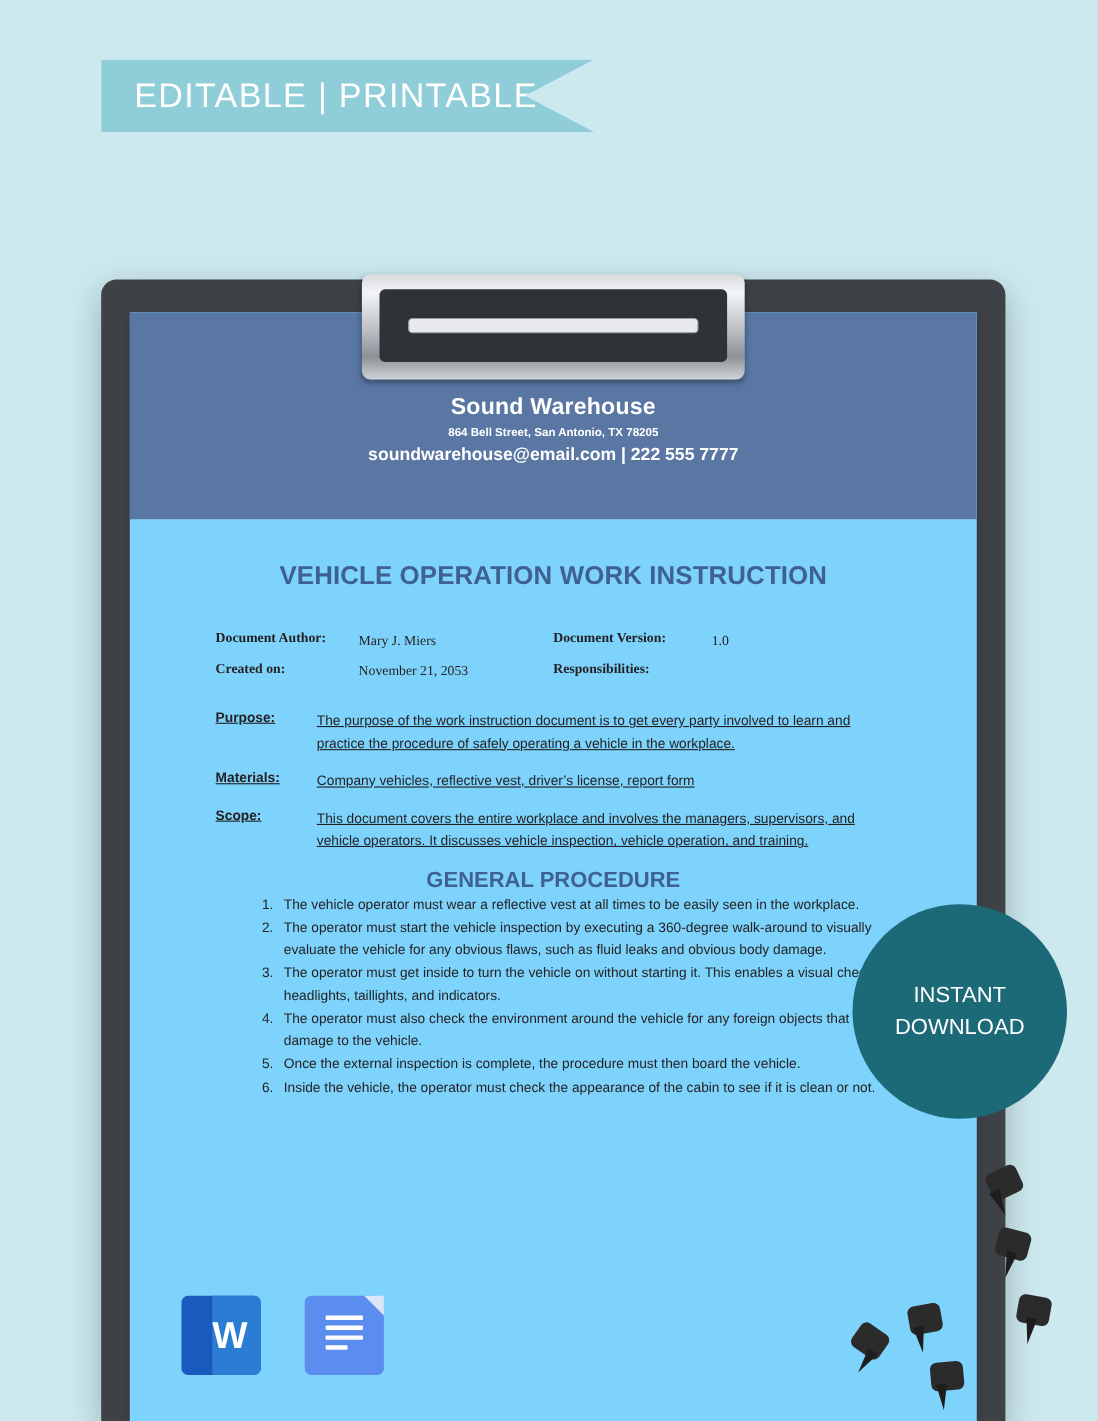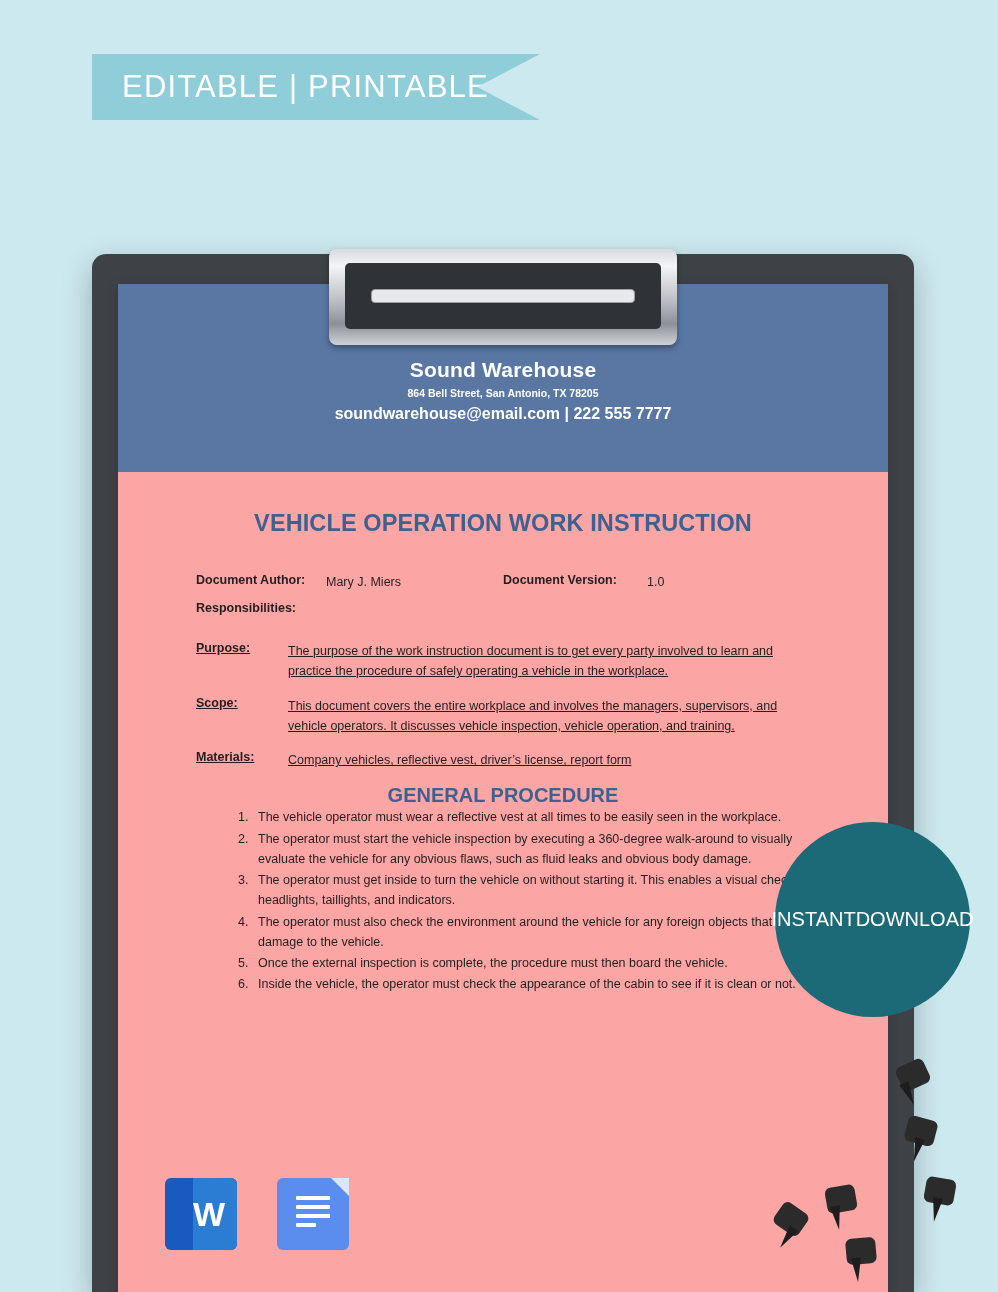--- a/index.html
+++ b/index.html
@@ -79,21 +79,21 @@
     border: 1px solid #9b9ea4;
   }
 
   
   .paper {
     position: absolute;
     left: 118px;
     top: 284px;
     width: 770px;
     height: 1008px;
-    background: #fca5a5;
+    background: #7dd3fc;
     box-shadow: 0 2px 10px rgba(0,0,0,0.2);
     overflow: hidden;
     z-index: 4;
   }
   .letterhead {
     background: #5a77a4;
     height: 188px;
     position: relative;
     color: #ffffff;
     text-align: center;
@@ -132,20 +132,21 @@
 
   .meta {
     margin-top: 36px;
     padding: 0 78px 0 78px;
     font-size: 12.5px;
     color: #231f20;
   }
   .meta-row {
     display: flex;
     margin-bottom: 10px;
+    font-family: Liberation Serif, serif;
   }
   .meta-col {
     display: flex;
     width: 50%;
   }
   .meta-label {
     font-weight: bold;
     width: 130px;
     flex: none;
   }
@@ -274,21 +275,21 @@
   .badge {
     position: absolute;
     left: 775px;
     top: 822px;
     width: 195px;
     height: 195px;
     border-radius: 50%;
     background: #1c6a77;
     color: #ffffff;
     display: flex;
-    flex-direction: row;
+    flex-direction: column;
     align-items: center;
     justify-content: center;
     text-align: center;
     font-size: 20px;
     line-height: 1.45;
     z-index: 12;
   }
 
   
   .pin {
@@ -333,37 +334,41 @@
         <div class="meta-label">Document Author:</div>
         <div class="meta-value">Mary J. Miers</div>
       </div>
       <div class="meta-col">
         <div class="meta-label wide">Document Version:</div>
         <div class="meta-value">1.0</div>
       </div>
     </div>
     <div class="meta-row">
       <div class="meta-col">
+        <div class="meta-label">Created on:</div>
+        <div class="meta-value">November 21, 2053</div>
+      </div>
+      <div class="meta-col">
         <div class="meta-label wide">Responsibilities:</div>
       </div>
     </div>
   </div>
 
   <div class="section">
     <div class="section-row">
       <div class="section-label">Purpose:</div>
       <div class="section-body">The purpose of the work instruction document is to get every party involved to learn and practice the procedure of safely operating a vehicle in the workplace.</div>
     </div>
     <div class="section-row">
+      <div class="section-label">Materials:</div>
+      <div class="section-body">Company vehicles, reflective vest, driver’s license, report form</div>
+    </div>
+    <div class="section-row">
       <div class="section-label">Scope:</div>
       <div class="section-body">This document covers the entire workplace and involves the managers, supervisors, and vehicle operators. It discusses vehicle inspection, vehicle operation, and training.</div>
-    </div>
-    <div class="section-row">
-      <div class="section-label">Materials:</div>
-      <div class="section-body">Company vehicles, reflective vest, driver’s license, report form</div>
     </div>
   </div>
 
   <div class="proc-title">GENERAL PROCEDURE</div>
 
 
   <ol class="steps">
     <li>The vehicle operator must wear a reflective vest at all times to be easily seen in the workplace.</li>
     <li>The operator must start the vehicle inspection by executing a 360-degree walk-around to visually evaluate the vehicle for any obvious flaws, such as fluid leaks and obvious body damage.</li>
     <li>The operator must get inside to turn the vehicle on without starting it. This enables a visual check of the headlights, taillights, and indicators.</li>

